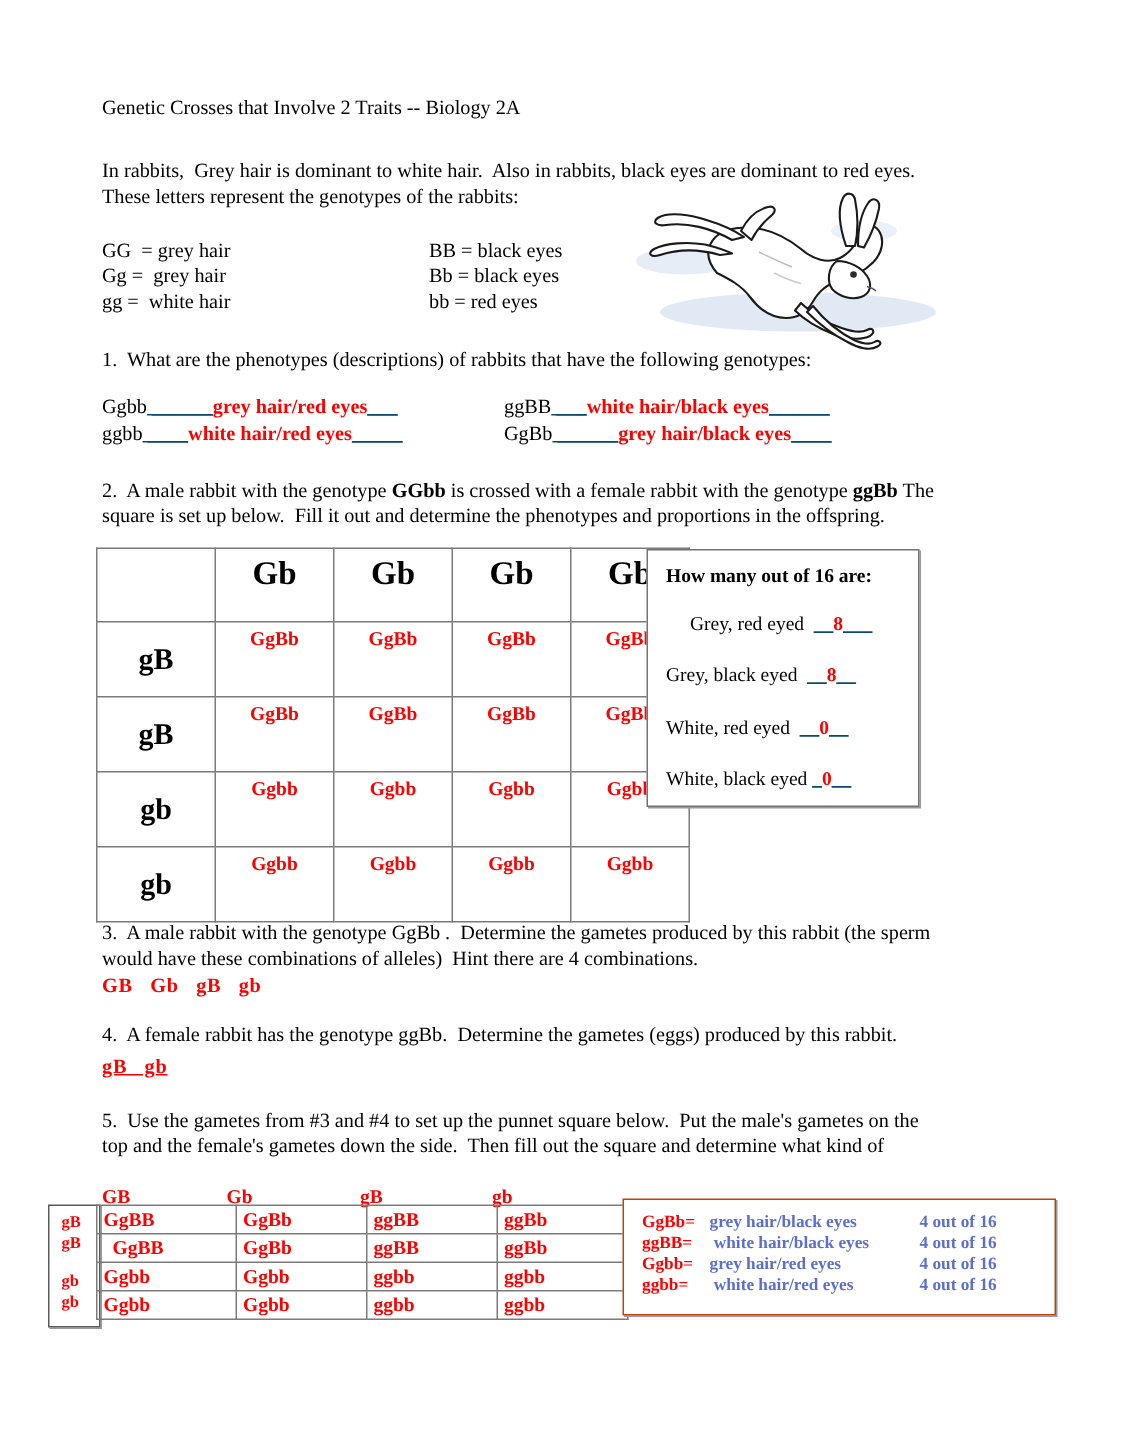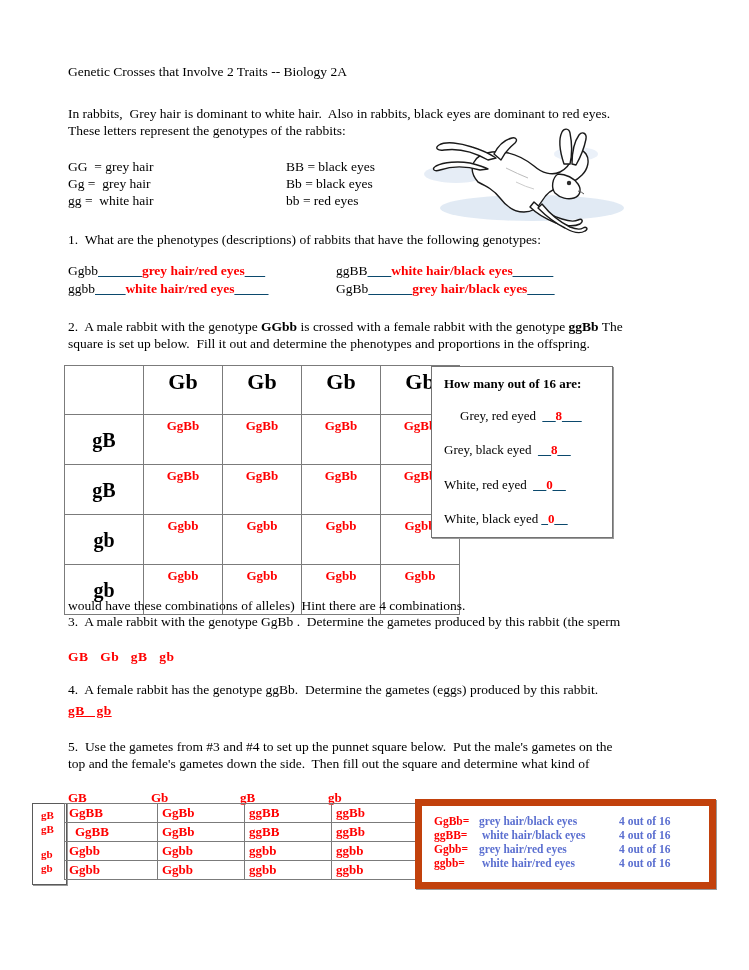--- a/index.html
+++ b/index.html
@@ -127,21 +127,21 @@
     font-size: 13px;
     white-space: pre;
   }
   #hm1 { top: 41px; margin-left: 16px; }
   #hm2 { top: 75px; }
   #hm3 { top: 110px; font-family: Liberation Serif, serif; }
   #hm4 { top: 144px; }
 
   
   #q3-l1 { left: 68px; top: 613px; }
-  #q3-l2 { left: 68px; top: 597px; }
+  #q3-l2 { left: 68px; top: 630px; }
   #q3-ans{ left: 68px; top: 648px; letter-spacing: 0.5px;}
   #q4-l1 { left: 68px; top: 681px; }
   #q4-ans{ left: 68px; top: 702px; letter-spacing: 0.5px; text-decoration: underline;}
   #q5-l1 { left: 68px; top: 738px; }
   #q5-l2 { left: 68px; top: 755px; }
   #q5-l3 { left: 68px; top: 772px; }
 
   
   .bot-top-label {
     position: absolute;
@@ -200,21 +200,21 @@
   }
   #punnett-bottom td.indent { padding-left: 10px; }
 
   
   #results-box {
     position: absolute;
     left: 415px;
     top: 799px;
     width: 287px;
     height: 76px;
-    border: 7px solid #c2410c;
+    border: 1px solid #c2410c;
     box-shadow: 1px 1px 0 #9a9a9a;
     background: #fff;
   }
   .res-row {
     position: absolute;
     left: 12px;
     font-size: 11.5px;
     line-height: 14px;
     white-space: pre;
   }

